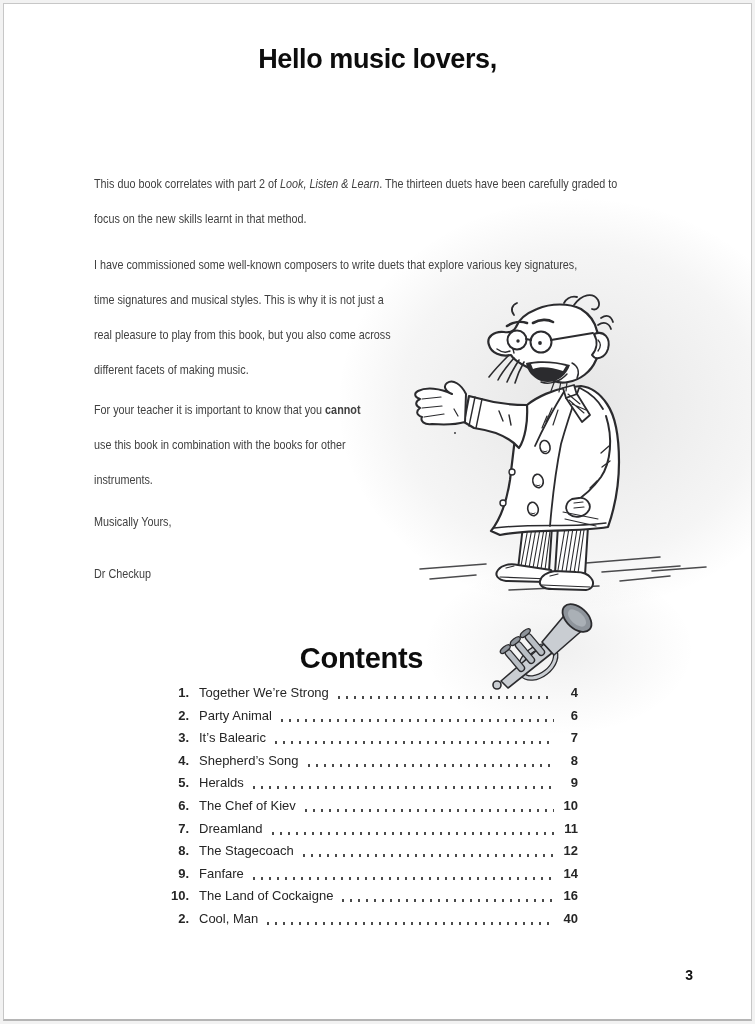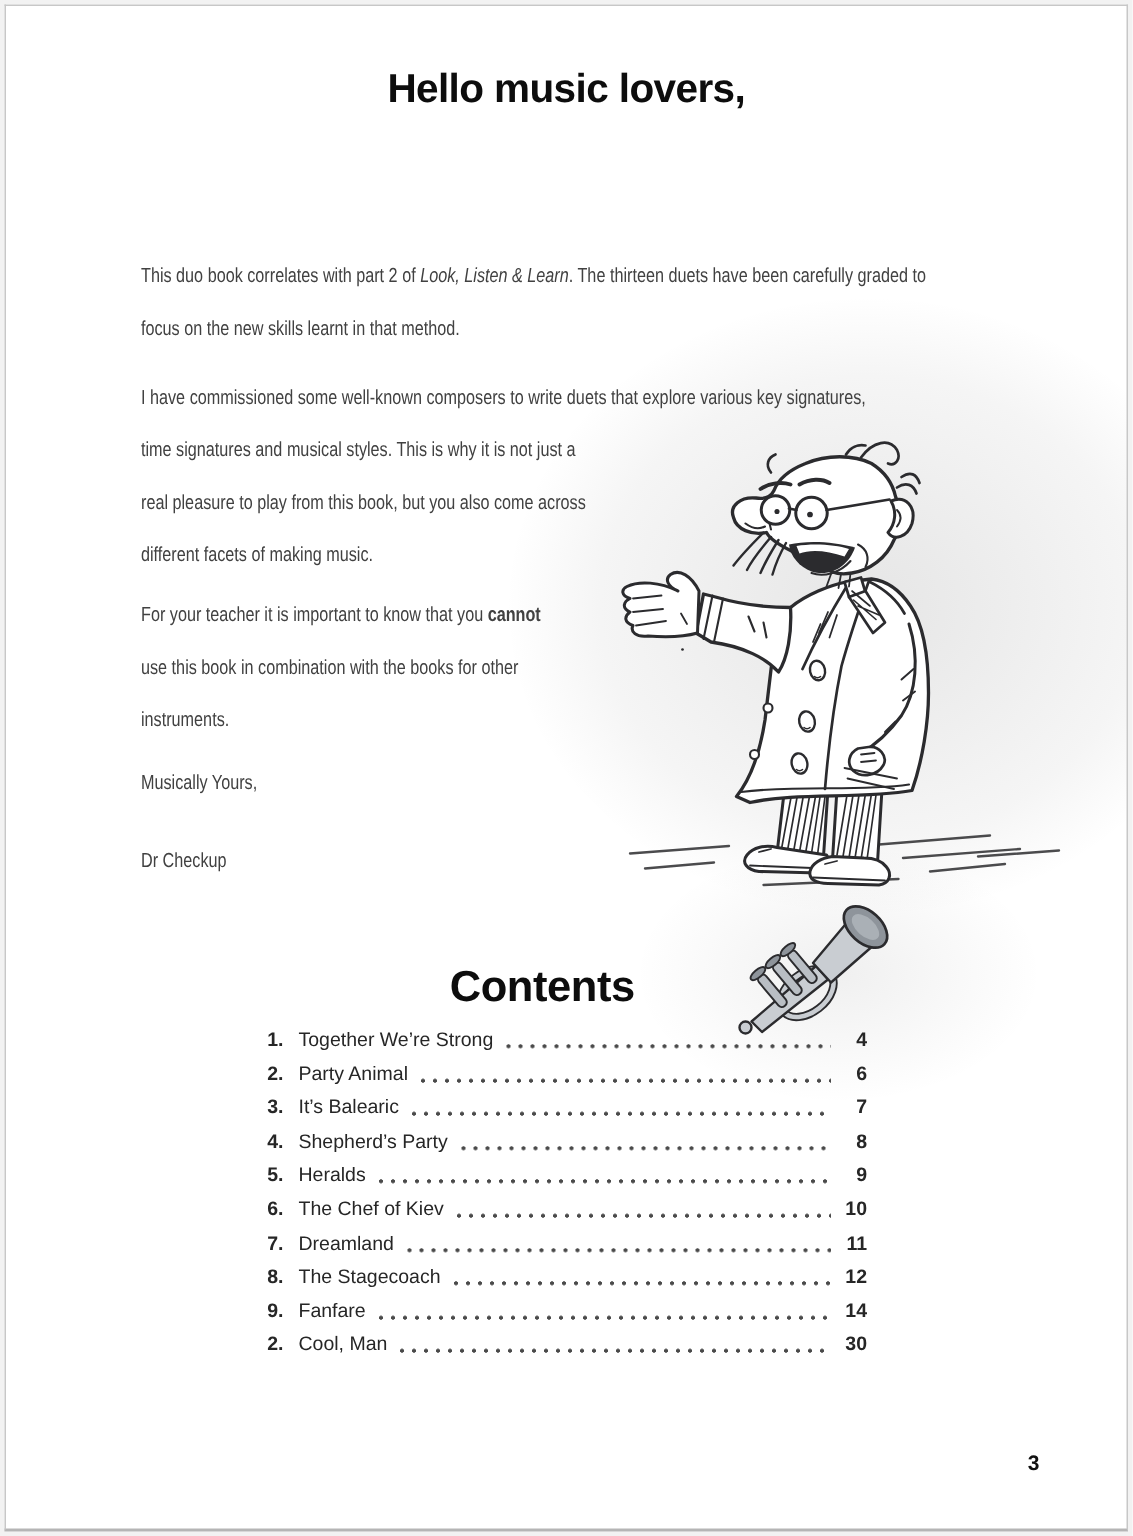--- a/index.html
+++ b/index.html
@@ -170,21 +170,21 @@
         <span class="toc-page">6</span>
       </div>
     <div class="toc-row">
         <span class="toc-num">3.</span>
         <span class="toc-title">It’s Balearic</span>
         <span class="toc-leader"></span>
         <span class="toc-page">7</span>
       </div>
     <div class="toc-row">
         <span class="toc-num">4.</span>
-        <span class="toc-title">Shepherd’s Party</span>
+        <span class="toc-title">Shepherd’s Song</span>
         <span class="toc-leader"></span>
         <span class="toc-page">8</span>
       </div>
     <div class="toc-row">
         <span class="toc-num">5.</span>
         <span class="toc-title">Heralds</span>
         <span class="toc-leader"></span>
         <span class="toc-page">9</span>
       </div>
     <div class="toc-row">
@@ -205,24 +205,30 @@
         <span class="toc-leader"></span>
         <span class="toc-page">12</span>
       </div>
     <div class="toc-row">
         <span class="toc-num">9.</span>
         <span class="toc-title">Fanfare</span>
         <span class="toc-leader"></span>
         <span class="toc-page">14</span>
       </div>
     <div class="toc-row">
+        <span class="toc-num">10.</span>
+        <span class="toc-title">The Land of Cockaigne</span>
+        <span class="toc-leader"></span>
+        <span class="toc-page">16</span>
+      </div>
+    <div class="toc-row">
         <span class="toc-num">2.</span>
         <span class="toc-title">Cool, Man</span>
         <span class="toc-leader"></span>
-        <span class="toc-page">30</span>
+        <span class="toc-page">40</span>
       </div>
   </div>
 
   <div class="trumpet">
     <svg viewBox="0 0 120 100">
       <g stroke="#2b2b2e" stroke-linecap="round" stroke-linejoin="round">
         <ellipse cx="56" cy="66" rx="20" ry="13" fill="none" stroke-width="5.5" transform="rotate(-38 56 66)"></ellipse>
         <ellipse cx="56" cy="66" rx="20" ry="13" fill="none" stroke="#c9cdd2" stroke-width="3" transform="rotate(-38 56 66)"></ellipse>
         <path fill="#c9cdd2" stroke-width="1.6" d="M62 48 L70 57 L26 92 L19 85 Z"></path>
         <circle cx="15" cy="89" r="4" fill="#c9cdd2" stroke-width="1.6"></circle>

